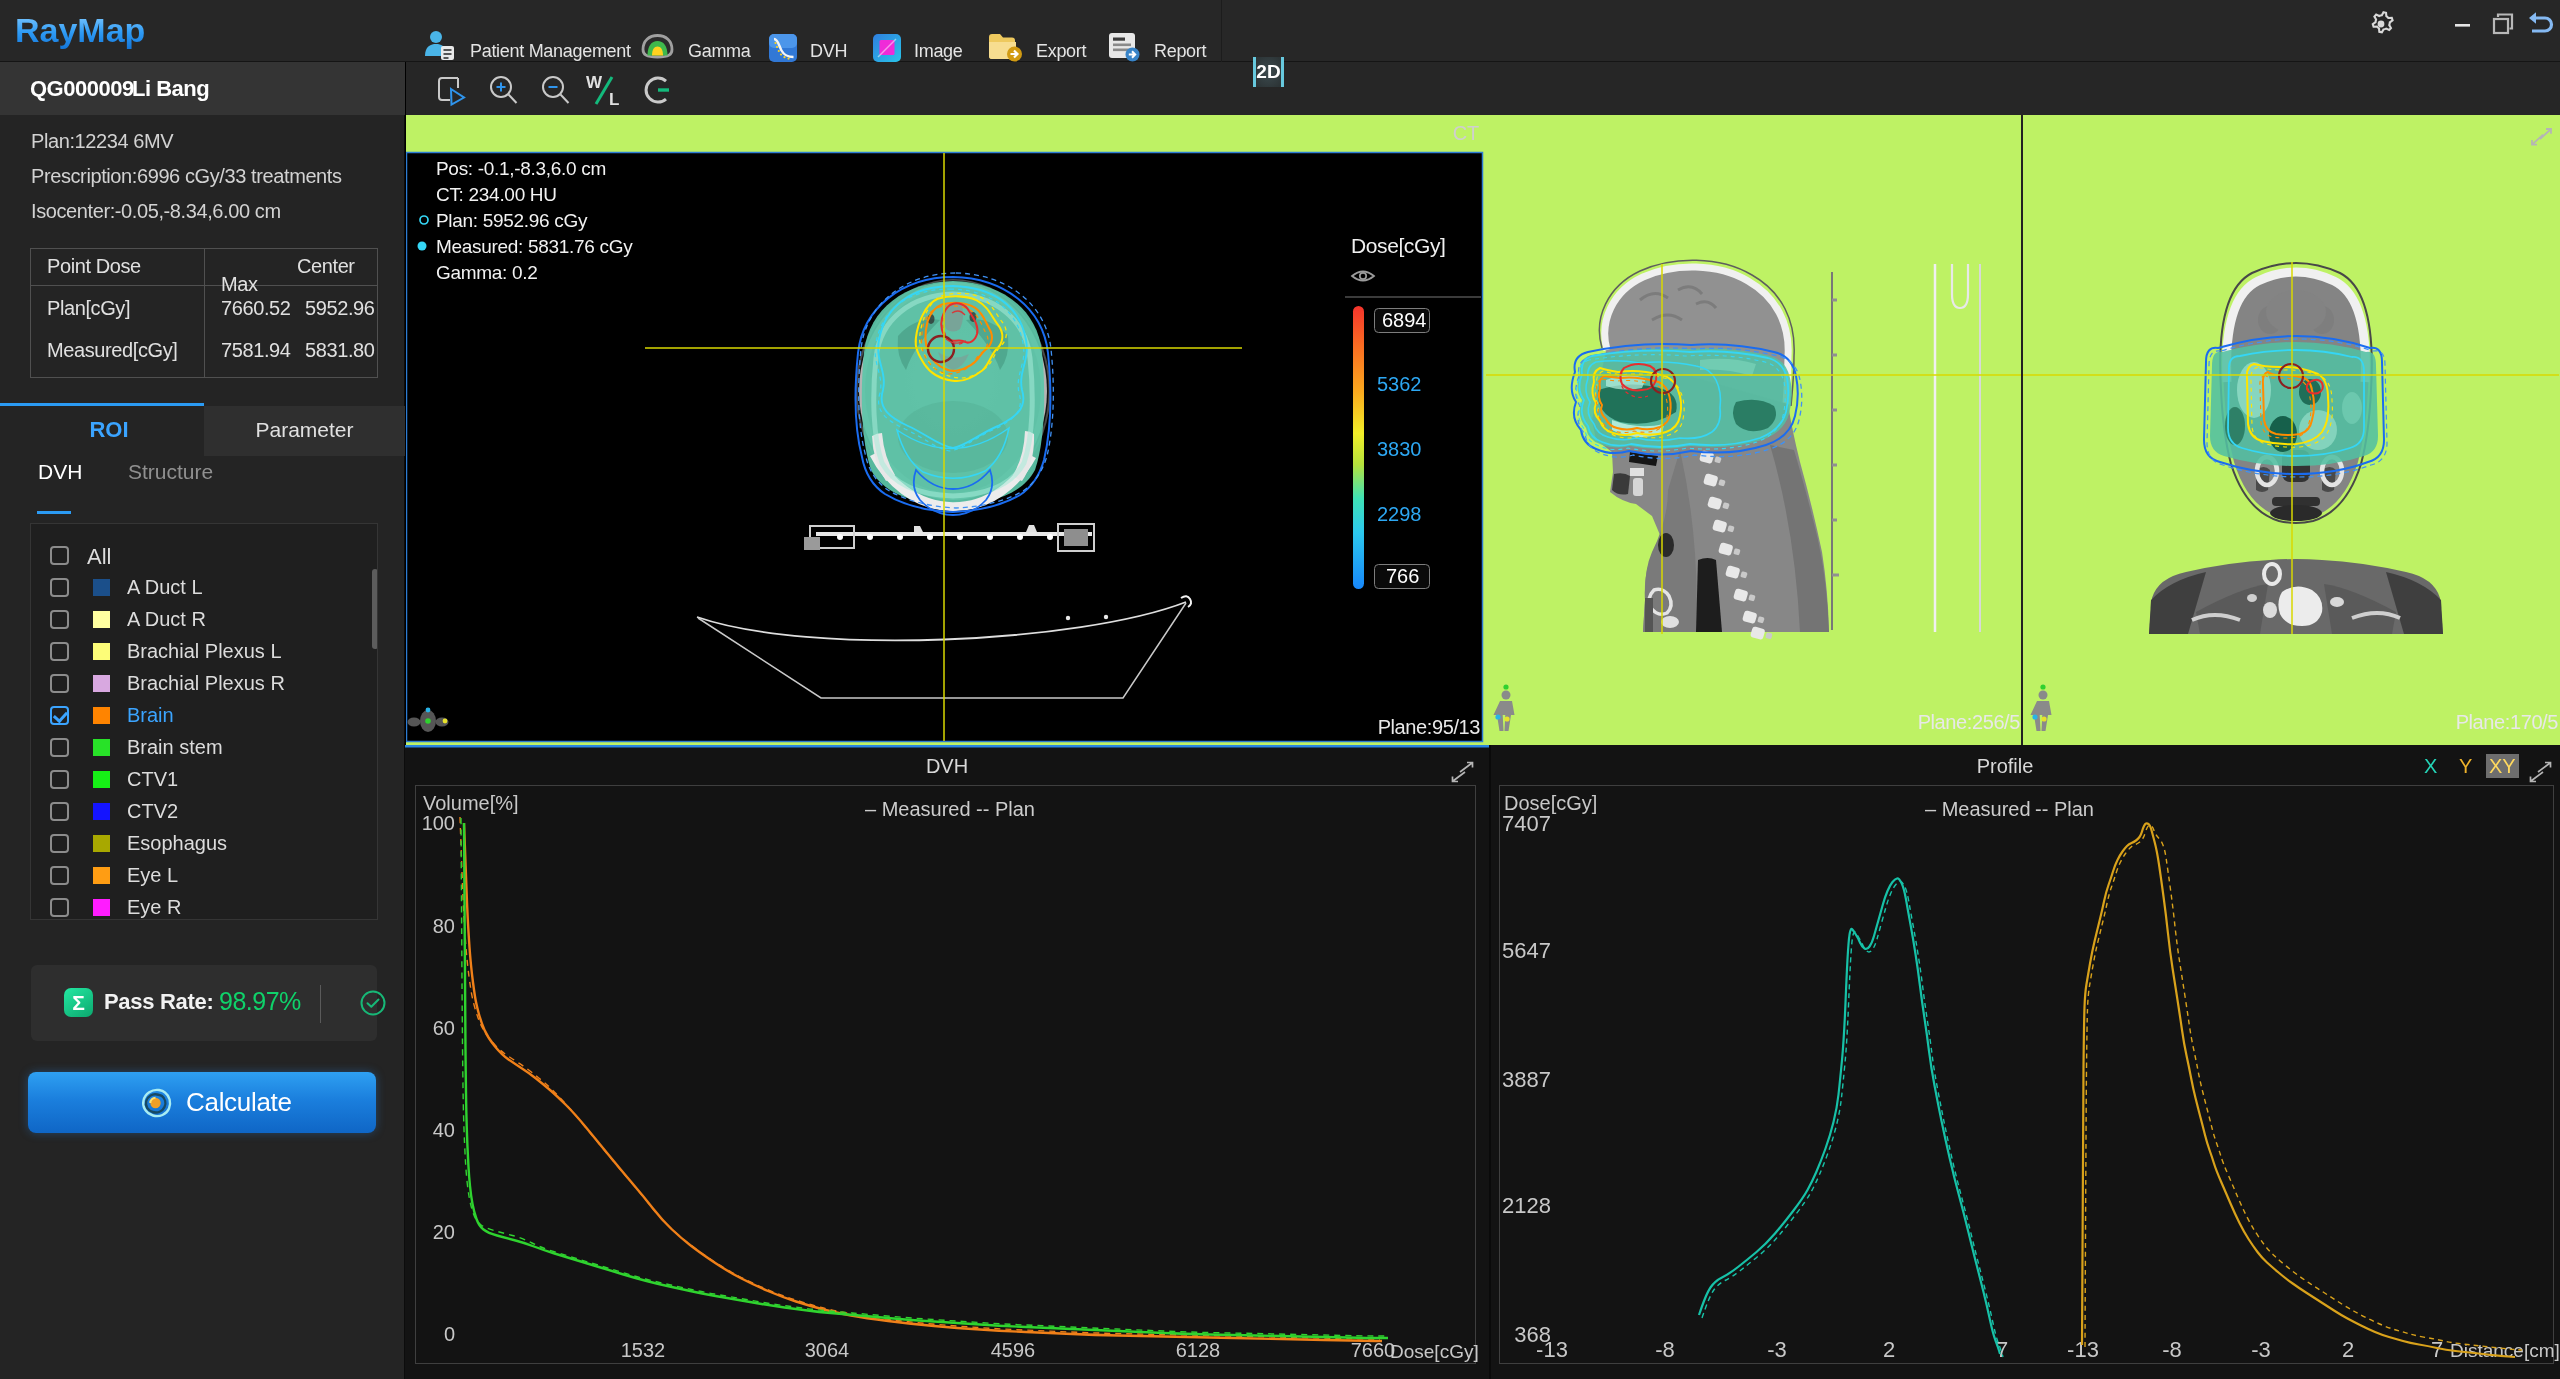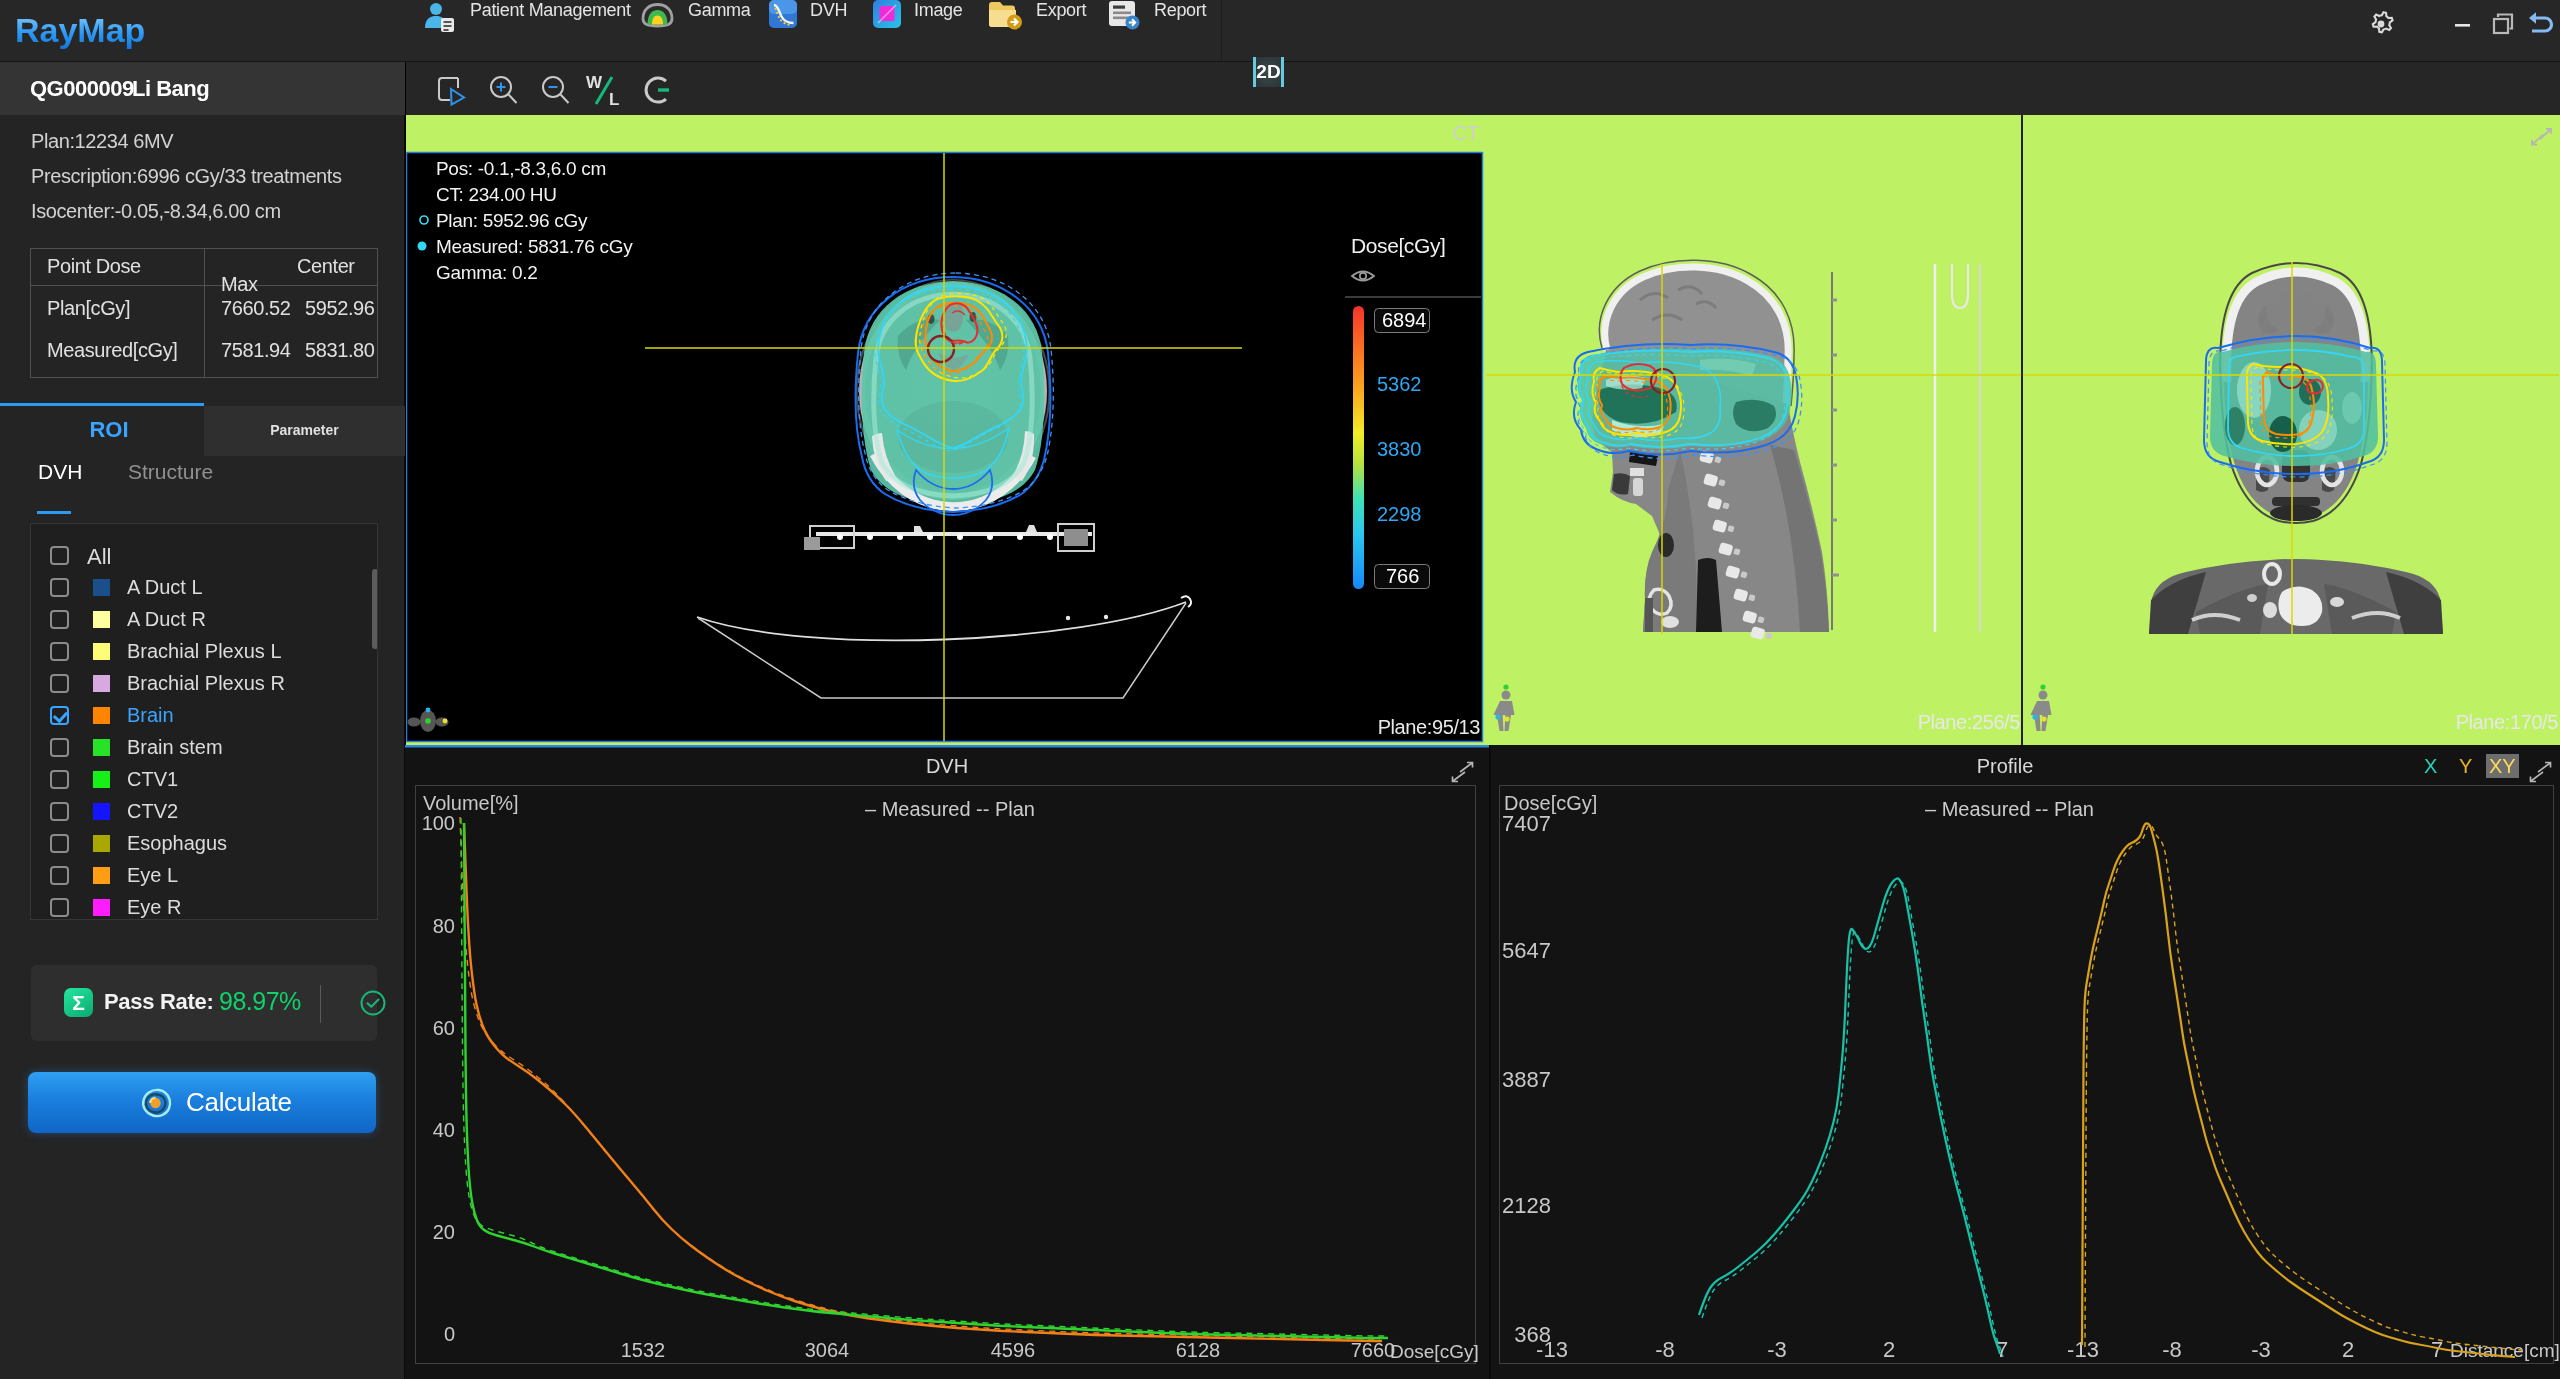--- a/index.html
+++ b/index.html
@@ -7,21 +7,21 @@
     font-family:"Liberation Sans", sans-serif; }
   #app { position:relative; width:2560px; height:1038px; }
 
   
   #topbar { position:absolute; left:0; top:0; width:2560px; height:62px;
     background:#272727; border-bottom:1px solid #151515; z-index:5; }
   #logo { position:absolute; left:15px; top:11px; font-size:34px; font-weight:bold; letter-spacing:-1px;
     letter-spacing:0px;
     background:linear-gradient(180deg,#8ed0ff 0%,#2e9bf5 55%,#1273d6 100%);
     -webkit-background-clip:text; background-clip:text; color:transparent; }
-  .menuitem { position:absolute; top:0; height:62px; display:flex; align-items:flex-start;
+  .menuitem { position:absolute; top:0; height:62px; display:flex; align-items:flex-end;
     color:#e4e4e4; font-size:18px; letter-spacing:-0.3px; white-space:nowrap; }
   .menuitem .ic { margin-right:13px; }
   #sep1 { position:absolute; left:1221px; top:0; width:1px; height:62px; background:#1c1c1c; }
   #btn2d { position:absolute; left:1253px; top:17px; width:31px; height:30px;
     background:radial-gradient(ellipse at center,#3c4a4e 0%,#2c3436 90%);
     border-left:3px solid #67c9de; border-right:3px solid #67c9de;
     color:#fff; font-weight:bold; font-size:19px; text-align:center; line-height:29px;margin-top:40px; }
 
   
   #sidebar { position:absolute; left:0; top:62px; width:405px; height:1317px;
@@ -35,21 +35,21 @@
     border:1px solid #505050; }
   #pdtable .vline { position:absolute; left:173px; top:0; width:1px; height:128px; background:#505050; }
   #pdtable .hline { position:absolute; left:0; top:36px; width:346px; height:1px; background:#505050; }
   #pdtable div.c { position:absolute; color:#e0e0e0; font-size:20px; letter-spacing:-0.4px; white-space:nowrap; }
 
   
   #tabline { position:absolute; left:0; top:341px; width:204px; height:3px; background:#2b9bf4; }
   #tab-roi { position:absolute; left:7px; top:344px; width:204px; height:50px; color:#3ba4ff;
     font-weight:bold; font-size:22px; text-align:center; line-height:48px; }
   #tab-param { position:absolute; left:204px; top:344px; width:201px; height:50px; background:#2f2f2f;
-    color:#e0e0e0; font-size:14px; text-align:center; line-height:48px;font-weight:bold; }
+    color:#e0e0e0; font-size:21px; text-align:center; line-height:48px; }
   #sub-dvh { position:absolute; left:38px; top:398px; color:#fff; font-size:21px; }
   #sub-struct { position:absolute; left:128px; top:398px; color:#909090; font-size:21px; }
   #subline { position:absolute; left:37px; top:449px; width:34px; height:3px; background:#2b9bf4; }
 
   
   #roilist { position:absolute; left:30px; top:461px; width:348px; height:397px;
     background:#1f1f1f; border:1px solid #353535; overflow:hidden; }
   .row { position:absolute; left:0; width:100%; height:32px; }
   .cbx { position:absolute; left:19px; top:6px; width:19px; height:19px; border:2px solid #8c8c8c;
     border-radius:4px; }

